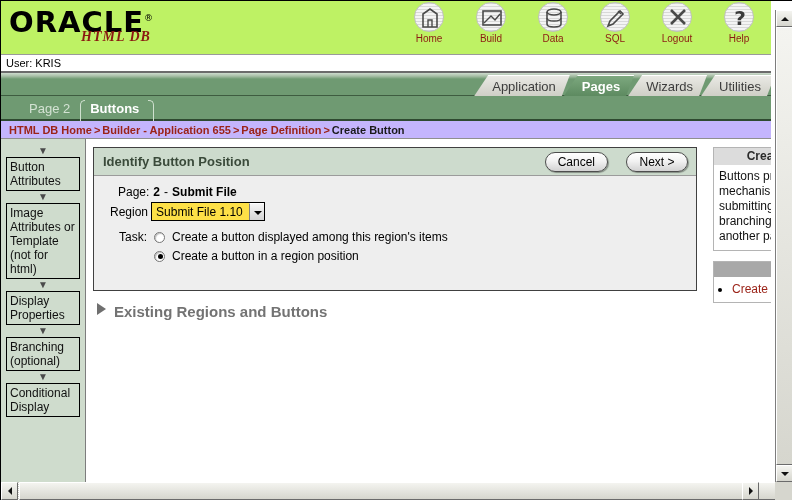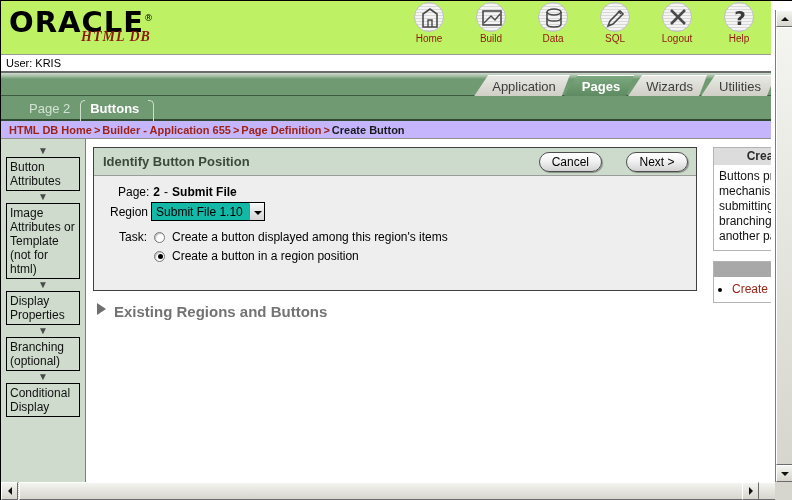--- a/index.html
+++ b/index.html
@@ -275,21 +275,21 @@
     left: 9px; top: 6px;
     font-size: 13px;
     font-weight: bold;
     color: #3a4a3a;
     white-space: nowrap;
   }
   .panel-btns {
     position: absolute;
     right: 8px; top: 4px;
     display: flex;
-    gap: 24px;
+    gap: 18px;
   }
   .pillbtn {
     min-width: 62px;
     height: 20px;
     line-height: 18px;
     padding: 0 12px;
     text-align: center;
     font-size: 12px;
     color: #000;
     border: 1px solid #4d4d4d;
@@ -313,21 +313,21 @@
     white-space: nowrap;
   }
   .lbl-page { padding-left: 12px; }
   .val-bold { font-weight: bold; }
   .lbl-region { padding-left: 4px; margin-right: 3px; }
 
   .fakeselect {
     display: inline-flex;
     align-items: center;
     height: 19px;
-    background: #14b8a6;
+    background: #fde047;
     border: 1px solid #000000;
     font-size: 12px;
     padding: 0 0 0 4px;
     cursor: pointer;
   }
   .fakeselect .seltext { padding-right: 6px; white-space: nowrap; }
   .fakeselect .selarrow {
     width: 15px; height: 17px;
     background: linear-gradient(to bottom, #f5f5f5 0%, #d4d4d4 100%);
     border-left: 1px solid #808080;

